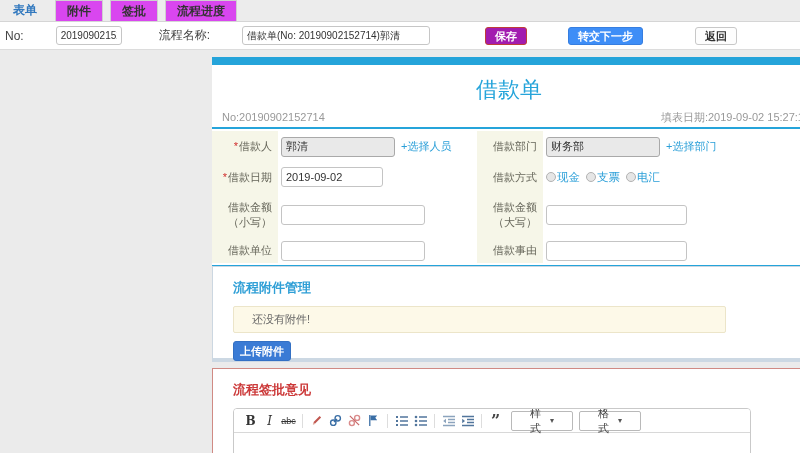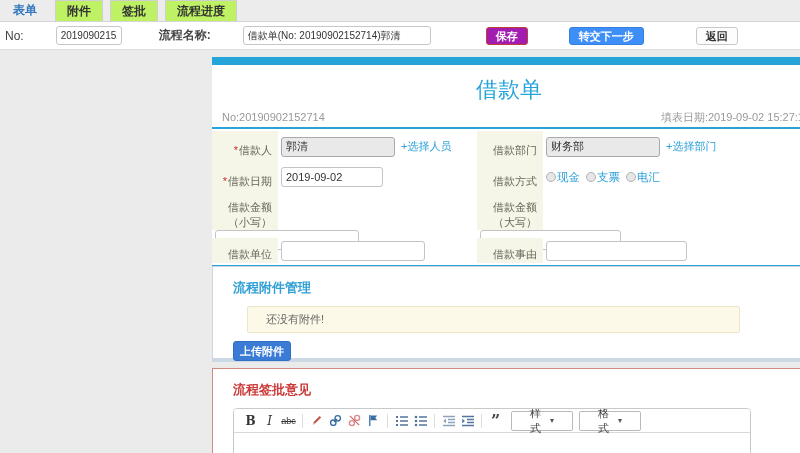--- a/index.html
+++ b/index.html
@@ -5,30 +5,30 @@
   * { margin:0; padding:0; box-sizing:border-box; }
   html,body { width:800px; height:453px; overflow:hidden; }
   body { font-family:"Liberation Sans", sans-serif; position:relative; background:#ebebeb; }
 
   
   .tabbar { position:absolute; left:0; top:0; width:800px; height:22px;
             background:#ececec; border-bottom:1px solid #d5d5d5; display:flex; align-items:stretch;
             font-size:12px; }
   .tab { line-height:21px; padding:0 11px; font-weight:bold; color:#333; cursor:pointer; }
   .tab.active { color:#3178be; background:transparent; margin-left:2px; }
-  .tab.boxed { background:#bef264; border:1px solid #cfcfcf; border-bottom:none; margin-left:7px; }
+  .tab.boxed { background:#d946ef; border:1px solid #cfcfcf; border-bottom:none; margin-left:7px; }
 
   
   .cmdbar { position:absolute; left:0; top:22px; width:800px; height:28px; background:#fff;
             border-bottom:1px solid #dcdcdc; display:flex; align-items:center; padding-left:5px;gap:28px; }
   .cmd-label { font-size:12px; color:#444; }
   .cmdbar input { border:1px solid #c6c6c6; border-radius:3px; height:19px; font-size:10px;
                   color:#333; padding:0 4px; font-family:"Liberation Sans",sans-serif; }
   .inp-no { width:66px; margin-left:4px; }
-  .lbl-pname { margin-left:9px;font-weight:bold; }
+  .lbl-pname { margin-left:9px; }
   .inp-pname { width:188px; margin-left:4px; }
   .btn { font-size:11px; font-weight:bold; border-radius:3px; height:18px; line-height:16px;
          padding:0 9px; cursor:pointer; display:inline-block; }
   .btn-save { background:#a21caf; border:1px solid #bf3e38; color:#fff; margin-left:27px; }
   .btn-forward { background:#3e8ef7; border:1px solid #367ee0; color:#fff; margin-left:13px; }
   .btn-back { background:#fdfdfd; border:1px solid #c8c8c8; color:#333; margin-left:24px; }
 
   
   .page { position:absolute; left:0; top:50px; width:636px; height:403px; background:#ebebeb; }
 
@@ -38,44 +38,44 @@
   .form-title { text-align:center; font-size:22px; color:#25a4da; padding-top:10px; height:44px; }
   .meta-row { display:flex; justify-content:space-between; font-size:11px; color:#999;
               padding:0 2px 0 10px; height:16px; align-items:center; }
   .blue-divider { height:2px; background:#25a4da; margin-top:2px; }
   .form-body { display:flex; padding-top:2px; }
   .half { display:flex; flex-direction:column; }
   .half-left { width:258px; }
   .half-gap { width:7px; }
   .half-right { flex:1; }
   .frow { display:flex; }
-  .frow.h1 { height:31px; } .frow.h2 { height:30px; } .frow.h3 { height:46px;flex-direction:column; } .frow.h4 { height:25px; }
+  .frow.h1 { height:31px; } .frow.h2 { height:30px; } .frow.h3 { height:46px; } .frow.h4 { height:25px; }
   .fl { width:66px; background:#f6f6e8; display:flex; align-items:center; justify-content:flex-end;
-        padding:8px 6px 0 3px; font-size:11px; color:#66665a; text-align:right; line-height:15px;
+        padding:0 6px 0 3px; font-size:11px; color:#66665a; text-align:right; line-height:15px;
         flex-wrap:wrap; }
   .fl .lbl-text { text-align:right; }
   .req { color:#d02c2c; margin-right:1px; }
   .fv { flex:1; display:flex; align-items:center; padding-left:3px; }
   .fv input { border:1px solid #c4c4c4; border-radius:3px; height:17px; font-size:11px;
               padding:9px 4px; color:#333; font-family:"Liberation Sans",sans-serif; }
   input.readonly { background:#e9e9e9; border-color:#a9a9a9; }
   .w-person { width:114px; } .w-date { width:102px; } .w-amt-l { width:144px; }
   .w-unit { width:144px; } .w-dept { width:114px; } .w-amt-u { width:141px; } .w-reason { width:141px; }
   a.sel-link { font-size:11px; color:#2a9fd8; text-decoration:none; margin-left:6px; cursor:pointer; }
   .radio-group { display:flex; align-items:center; font-size:11.5px; color:#2a9fd8; }
   .radio-item { display:flex; align-items:center; margin-right:6px; cursor:pointer; }
   .radio-dot { width:10px; height:10px; border-radius:50%; background:#e6e6e6;
                border:1px solid #b2b2b2; margin-right:1px; display:inline-block; }
   .blue-bottom { height:5px; background:#25a4da; margin-top:2px; }
 
   
   .panelB { position:absolute; left:212px; top:216px; width:594px; height:96px; background:#fff;
             border:1px solid #ccd7e1; border-bottom:4px solid #ccd8e3; }
   .sec-title-blue { font-size:13px; font-weight:bold; color:#2f9fd6; margin:12px 0 0 20px; }
-  .empty-box { margin:9px 0 0 34px; width:493px; height:27px; background:#fdf9e8;
+  .empty-box { margin:9px 0 0 20px; width:493px; height:27px; background:#fdf9e8;
                border:1px solid #ece5c9; border-radius:2px; font-size:11px; color:#666;
                line-height:25px; padding-left:18px; }
   .btn-upload { margin:8px 0 0 20px; width:58px; height:20px; background:#3a7bd5; border:1px solid #3370c4;
                 border-radius:3px; color:#fff; font-size:11px; font-weight:bold; text-align:center;
                 line-height:18px; cursor:pointer; }
 
   
   .panelC { position:absolute; left:212px; top:318px; width:594px; height:160px; background:#fff;
             border:1px solid #d08a84; }
   .sec-title-red { font-size:13px; font-weight:bold; color:#cc3a3a; margin:12px 0 0 20px; }

